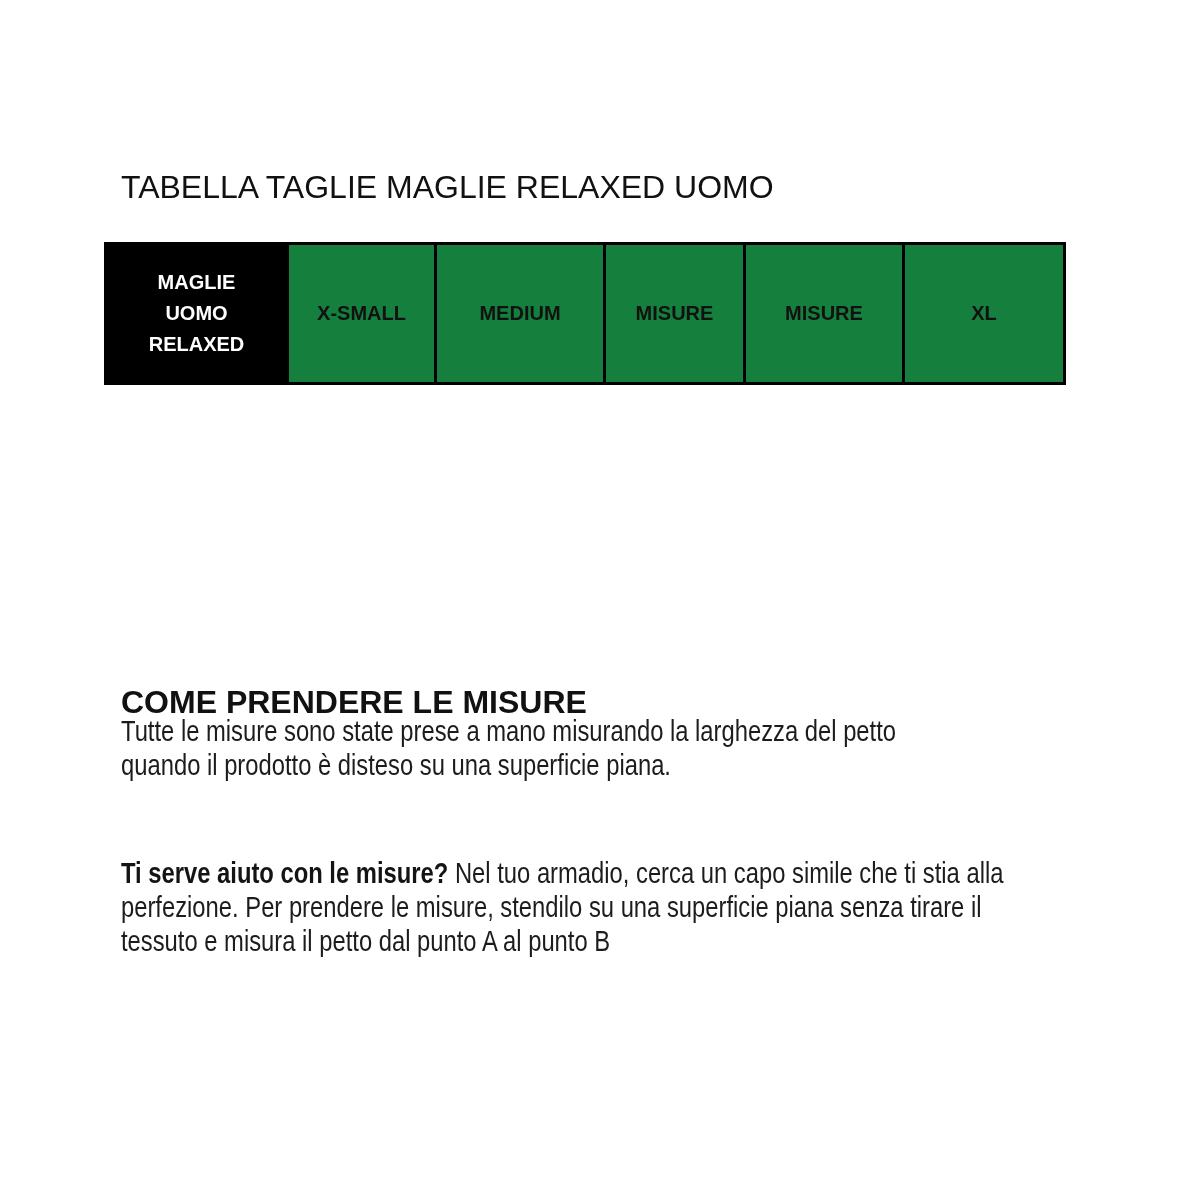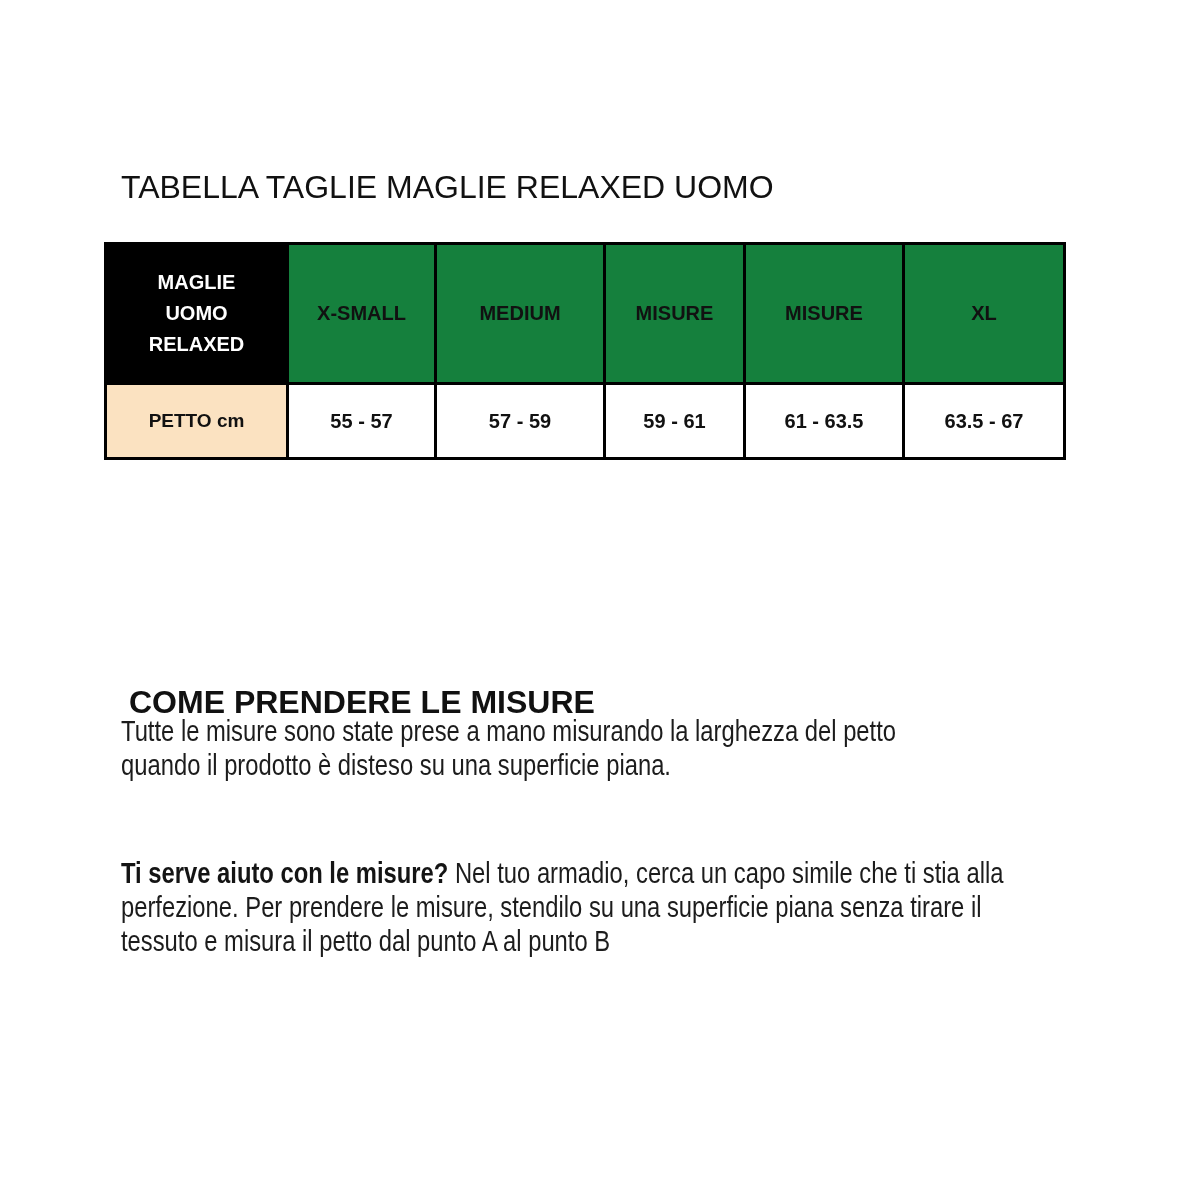--- a/index.html
+++ b/index.html
@@ -61,21 +61,21 @@
     height: 72px;
   }
   td.value-cell {
     background: #ffffff;
     color: #111111;
     font-size: 20px;
     height: 72px;
   }
   .section-heading {
     position: absolute;
-    left: 129px;
+    left: 121px;
     top: 656px;
     font-size: 32px;
     font-weight: bold;
     line-height: 38px;
     white-space: nowrap;
     color: #111111;
   }
   .body-para {
     position: absolute;
     left: 121px;
@@ -110,28 +110,20 @@
     <tr>
       <th class="corner-cell">MAGLIE
 UOMO
 RELAXED</th>
       <th class="col-header">X-SMALL</th>
       <th class="col-header">MEDIUM</th>
       <th class="col-header">MISURE</th>
       <th class="col-header">MISURE</th>
       <th class="col-header">XL</th>
     </tr>
-    <tr>
-      <td class="row-label">PETTO cm</td>
-      <td class="value-cell">55 - 57</td>
-      <td class="value-cell">57 - 59</td>
-      <td class="value-cell">59 - 61</td>
-      <td class="value-cell">61 - 63.5</td>
-      <td class="value-cell">63.5 - 67</td>
-    </tr>
   </tbody>
 </table>
 
 <h2 class="section-heading">COME PRENDERE LE MISURE</h2>
 
 <p class="body-para" id="para-measures">Tutte le misure sono state prese a mano misurando la larghezza del petto
 quando il prodotto è disteso su una superficie piana.</p>
 
 <p class="body-para" id="para-help"><b>Ti serve aiuto con le misure?</b><span> Nel tuo armadio, cerca un capo simile che ti stia alla
 perfezione. Per prendere le misure, stendilo su una superficie piana senza tirare il

